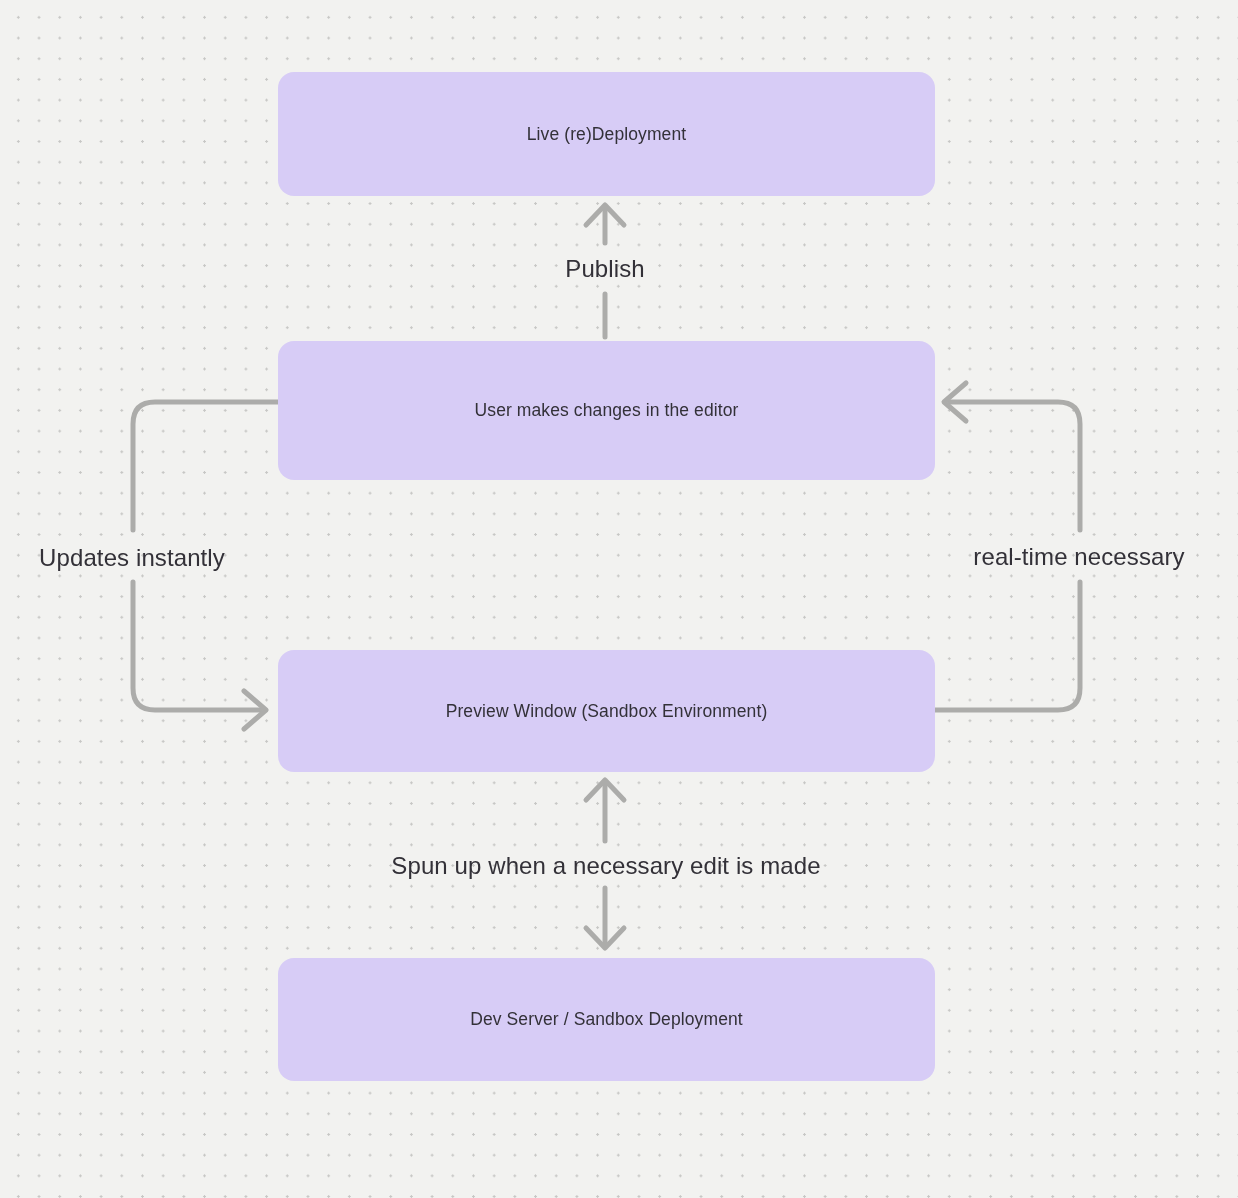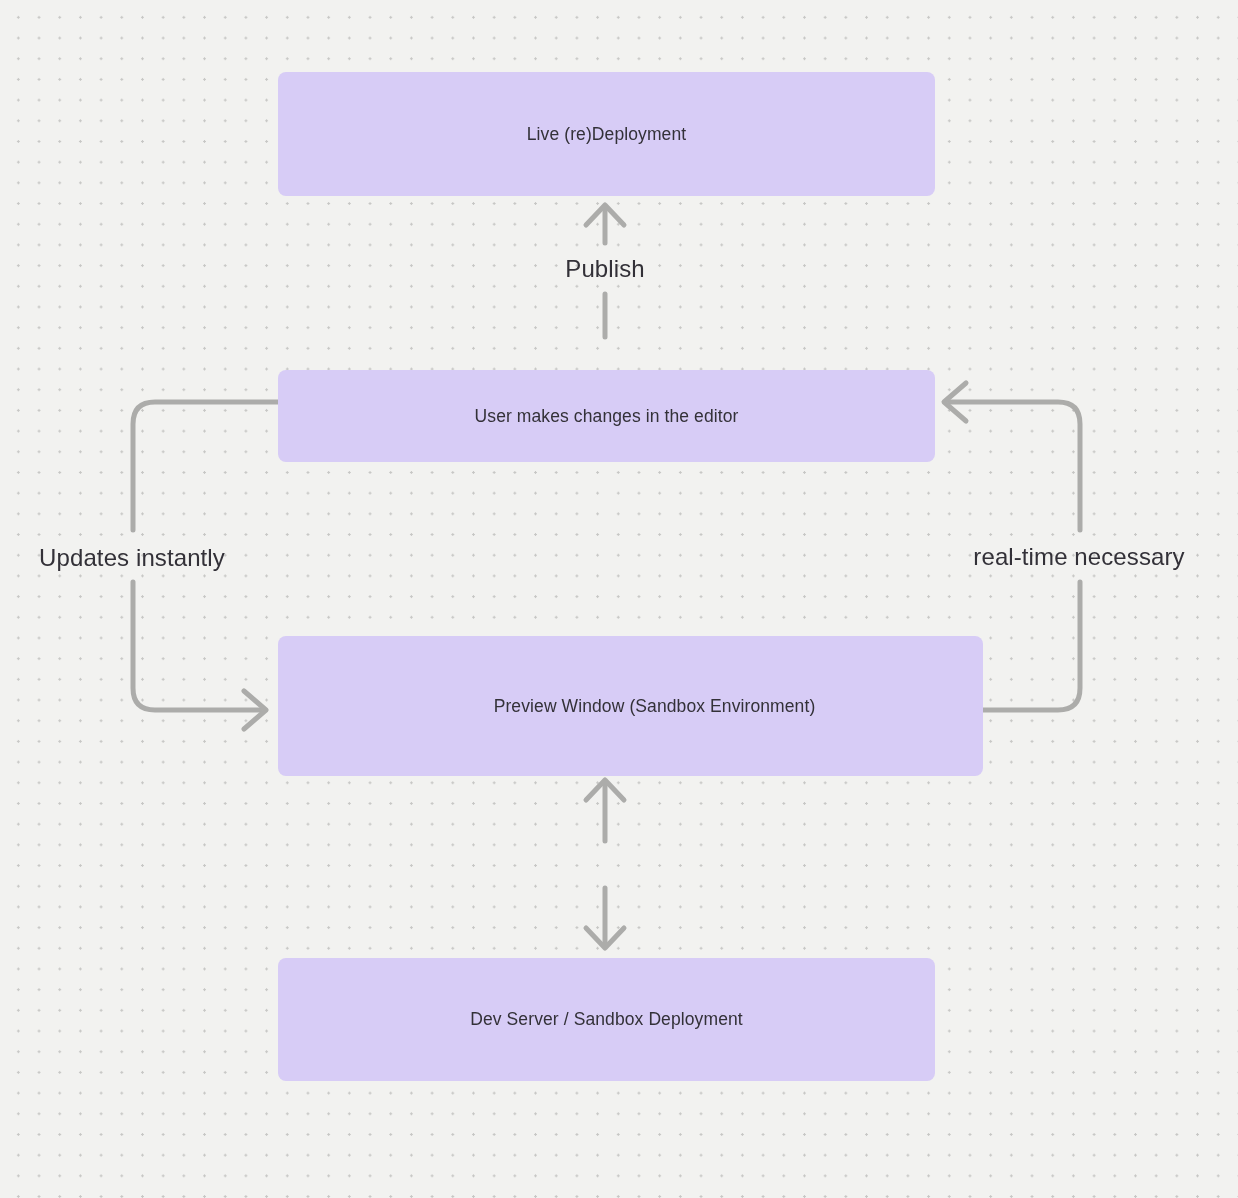--- a/index.html
+++ b/index.html
@@ -32,34 +32,34 @@
     stroke: #acacaa;
     stroke-width: 5;
     stroke-linecap: round;
     stroke-linejoin: round;
   }
   .node {
     position: absolute;
     left: 278px;
     width: 657px;
     background: #d7ccf6;
-    border-radius: 8px;
+    border-radius: 16px;
     display: flex;
     align-items: center;
     justify-content: center;
     text-align: center;
   }
   .node .node-label {
     font-size: 17.5px;
     color: #333138;
     letter-spacing: 0.1px;
   }
   .n1 { top: 72px;  height: 124px; }
-  .n2 { top: 341px; height: 92px; margin-top: 29px; }
-  .n3 { top: 636px; height: 140px; padding-left: 48px; }
+  .n2 { top: 341px; height: 139px; }
+  .n3 { top: 650px; height: 122px; }
   .n4 { top: 958px; height: 123px; }
   .edge-label {
     position: absolute;
     transform: translate(-50%, -50%);
     font-size: 24px;
     color: #333138;
     white-space: nowrap;
     letter-spacing: 0.1px;
   }
   .el-publish  { left: 605px;  top: 269px; }
@@ -115,14 +115,15 @@
   <div class="node n4">
     <span class="node-label">Dev Server / Sandbox Deployment</span>
   </div>
 
   <div class="edge-label el-publish">Publish</div>
 
   <div class="edge-label el-updates">Updates instantly</div>
 
   <div class="edge-label el-feedback">real-time necessary</div>
 
+  <div class="edge-label el-spun">Spun up when a necessary edit is made</div>
 
 </div>
 
 </body></html>

